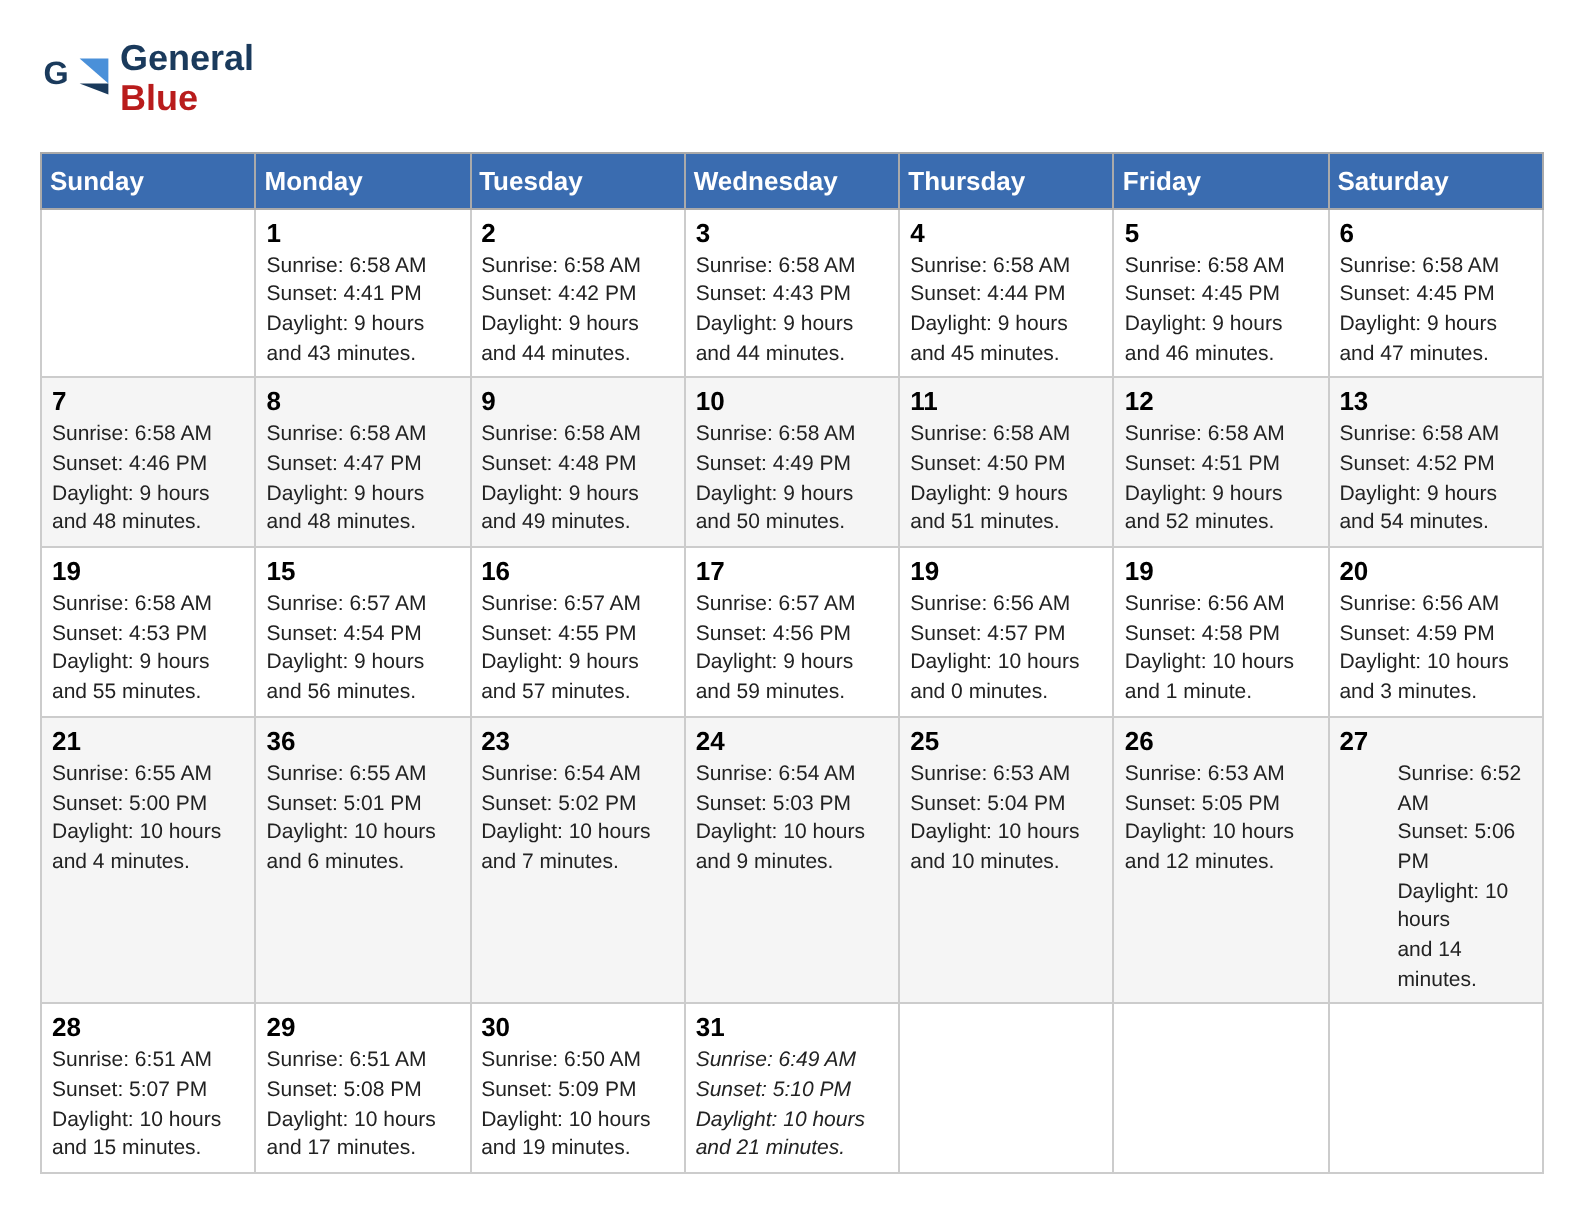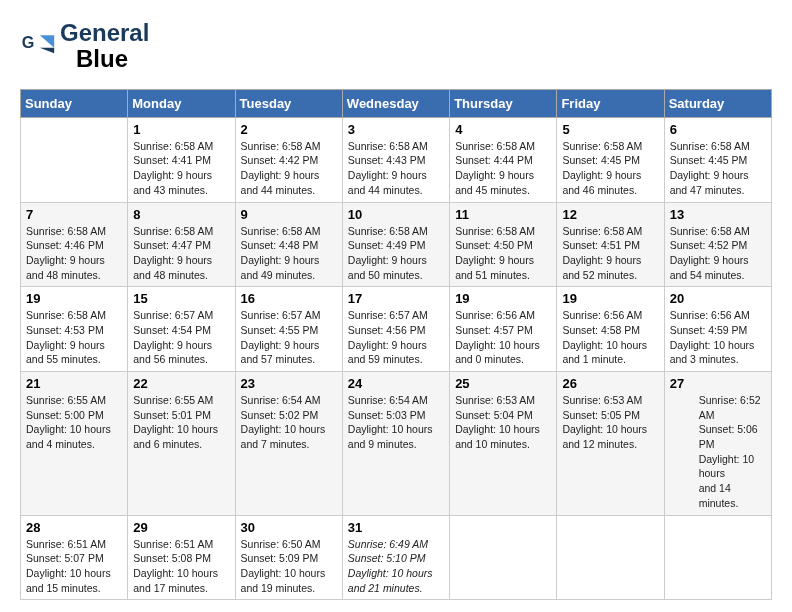--- a/index.html
+++ b/index.html
@@ -14,28 +14,27 @@
       display: flex;
       justify-content: space-between;
       align-items: flex-start;
       margin-bottom: 16px;
     }
     .logo {
       display: flex;
       align-items: center;
     }
     .logo-text {
-      font-size: 24px;
+      font-size: 18px;
       font-weight: bold;
       color: #1a3a5c;
       line-height: 1.1;
     }
     .logo-text span {
-      color: #000000;
-      margin-left: 16px;
+      color: #b91c1c;
     }
     .logo-icon {
       width: 36px;
       height: 36px;
       margin-right: 4px;
     }
     .title-block {
       text-align: right;
     }
     .month-title {
@@ -268,21 +267,21 @@
       </tr>
       <tr>
         <td>
           <span class="day-number">21</span>
           <div class="day-detail" style="white-space: pre-line;">Sunrise: 6:55 AM
 Sunset: 5:00 PM
 Daylight: 10 hours
 and 4 minutes.</div>
         </td>
         <td>
-          <span class="day-number">22</span>
+          <span class="day-number">36</span>
           <div class="day-detail" style="white-space: pre-line;">Sunrise: 6:55 AM
 Sunset: 5:01 PM
 Daylight: 10 hours
 and 6 minutes.</div>
         </td>
         <td>
           <span class="day-number">23</span>
           <div class="day-detail" style="white-space: pre-line;">Sunrise: 6:54 AM
 Sunset: 5:02 PM
 Daylight: 10 hours

